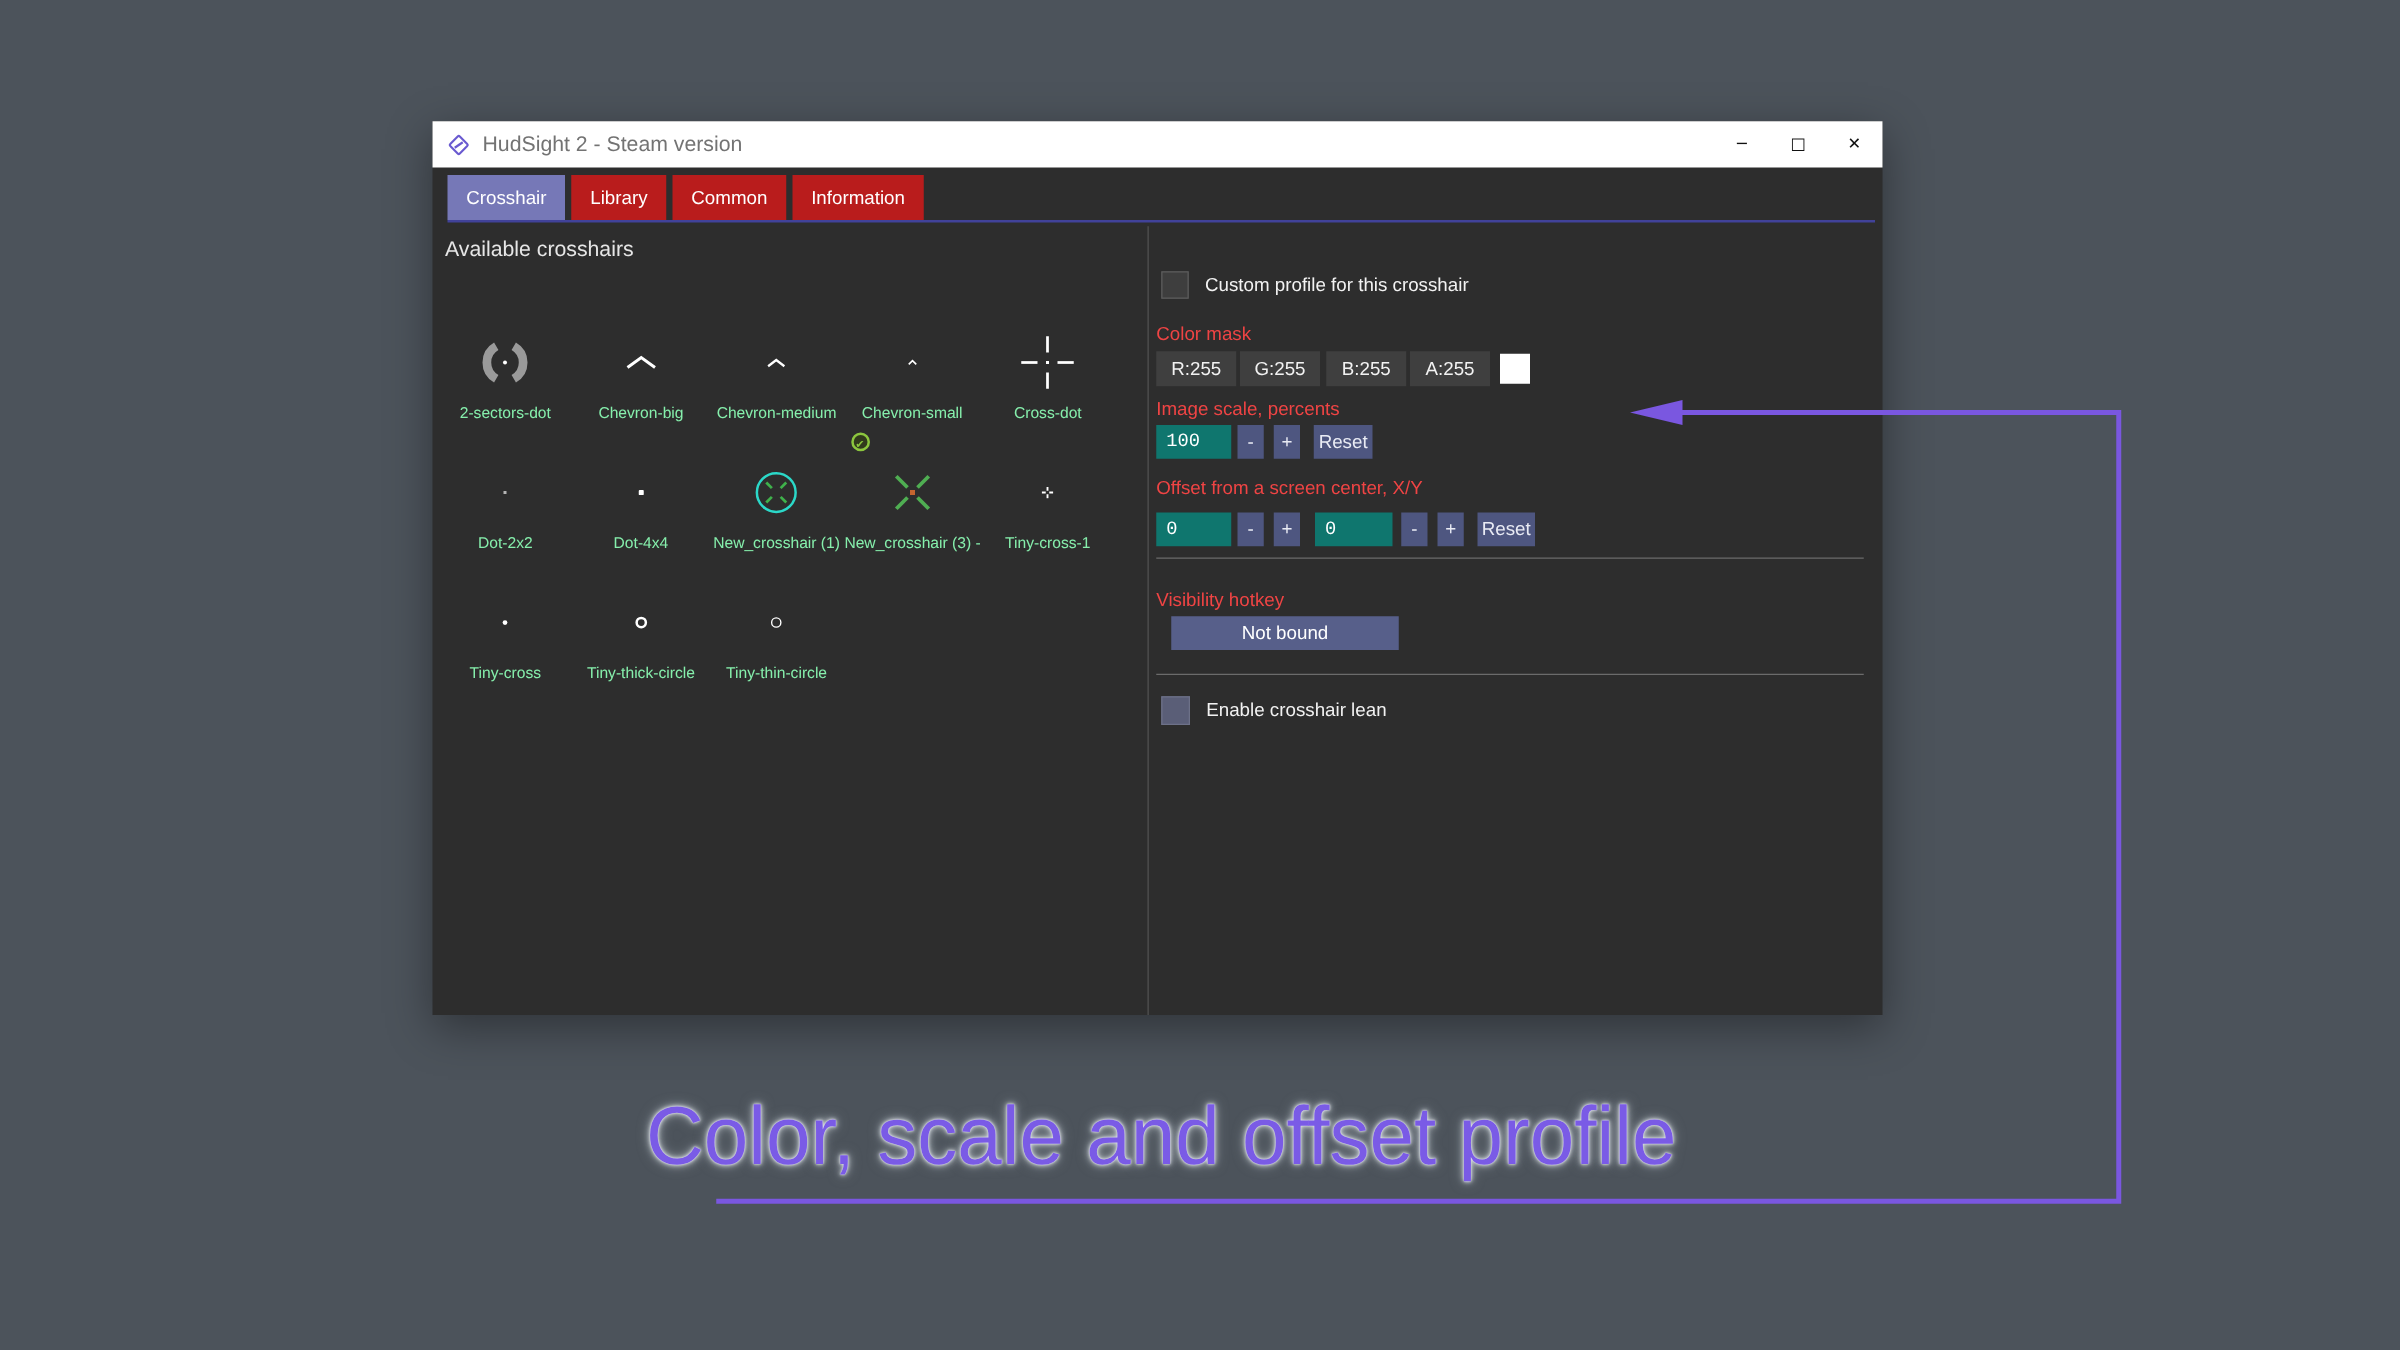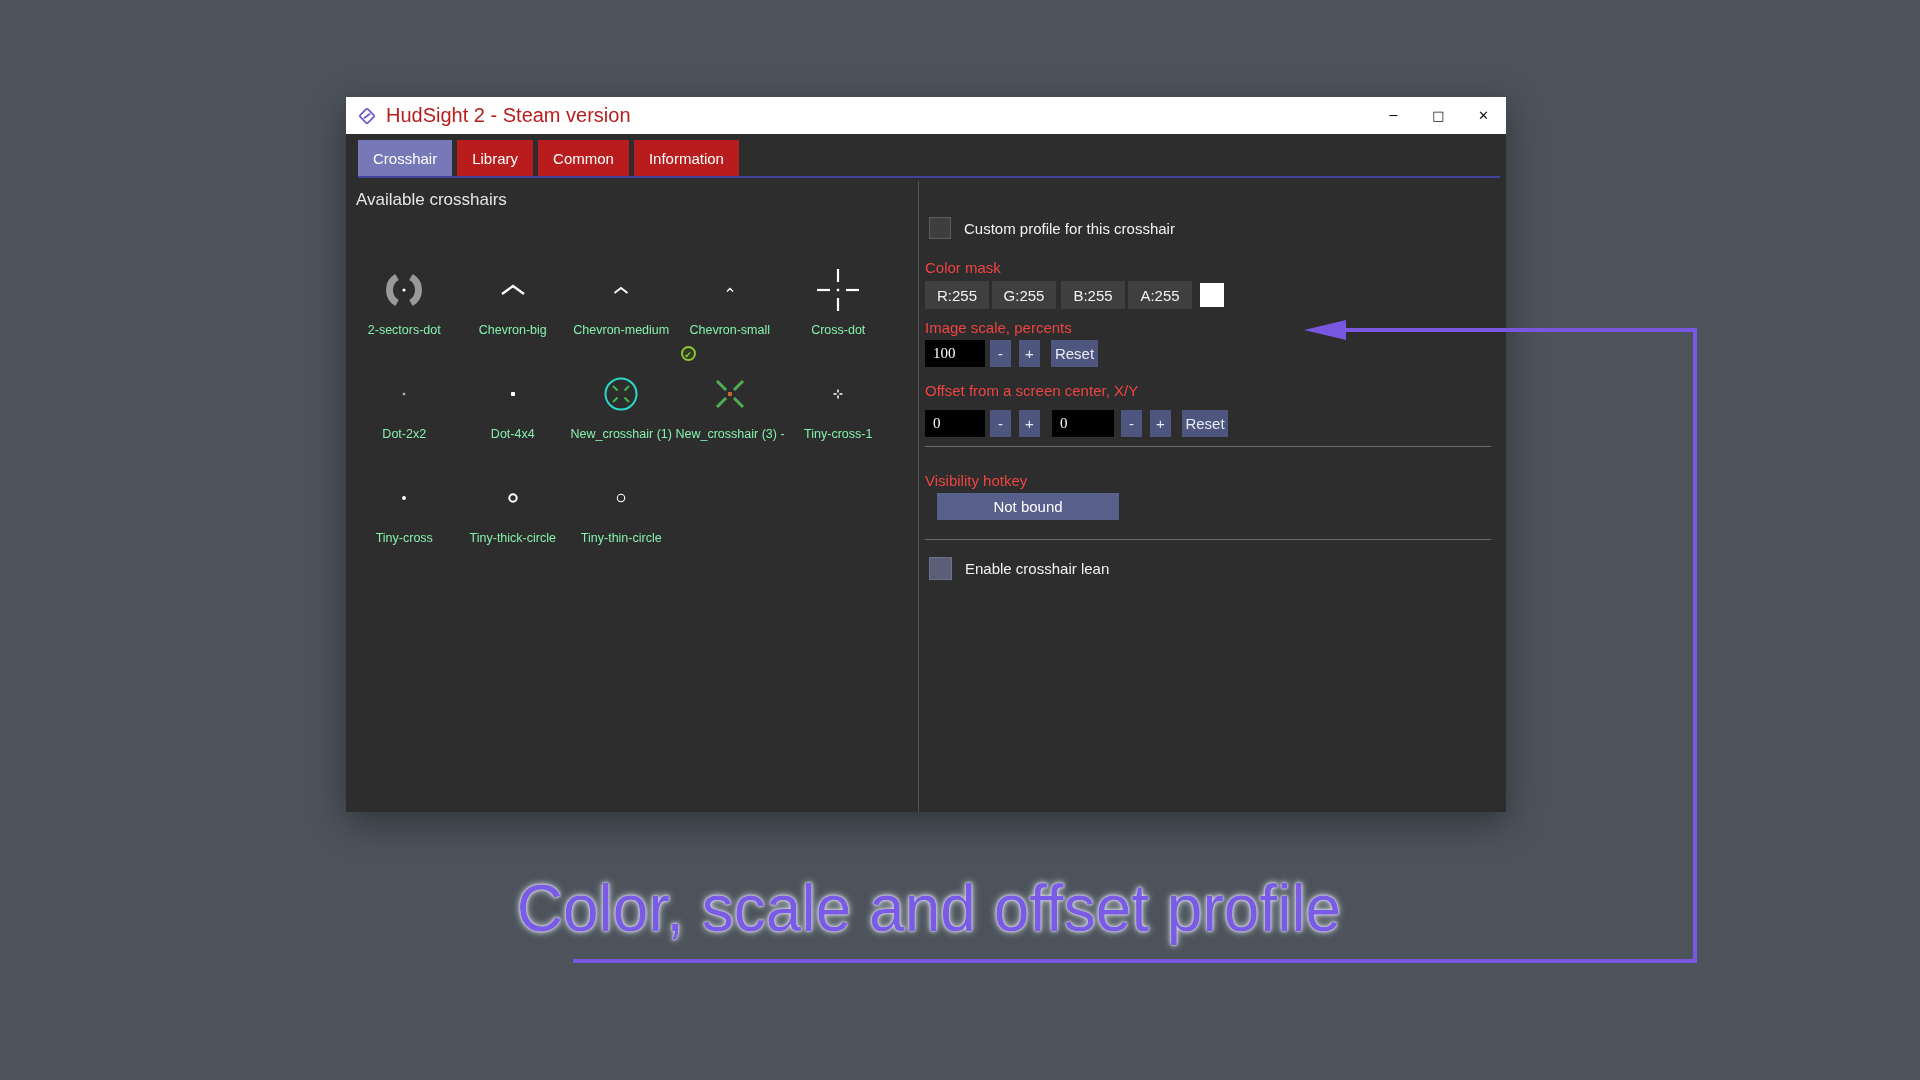--- a/index.html
+++ b/index.html
@@ -16,21 +16,21 @@
   
   .window {
     position:absolute; left:346px; top:97px; width:1160px; height:715px;
     background:#2d2d2d; box-shadow:0 10px 34px rgba(0,0,0,.38);
   }
   .titlebar {
     position:absolute; left:0; top:0; right:0; height:37px;
     background:#ffffff; display:flex; align-items:center;
   }
   .app-icon { margin-left:11px; width:20px; height:20px; flex:0 0 auto; }
-  .title-text { margin-left:9px; font-size:20px; color:#b91c1c; }
+  .title-text { margin-left:9px; font-size:17px; color:#737373; }
   .win-controls { margin-left:auto; display:flex; height:100%; }
   .win-btn {
     width:45px; height:100%; display:flex; align-items:center; justify-content:center;
     font-size:13px; color:#111; font-family:"DejaVu Sans", sans-serif;
   }
 
   
   .tabs { position:absolute; left:12px; top:43px; height:36px; display:flex; gap:5px; }
   .tab {
     background:#b91c1c; color:#ffffff; font-size:15px; padding:0 15px;
@@ -66,22 +66,22 @@
   .chk-label { margin-left:13px; }
   .slabel { position:absolute; left:0; font-size:15px; color:#ef4444; white-space:nowrap; }
 
   .cm-btn {
     position:absolute; top:0; width:64px; height:28px; background:#3f3f3f;
     color:#f2f2f2; display:flex; align-items:center; justify-content:center; font-size:15px;
   }
   .swatch { position:absolute; top:2px; width:24px; height:24px; background:#ffffff; }
 
   .tinput {
-    position:absolute; top:0; height:27px; background:#000000; border:none; outline:none;
-    color:#ffffff; font-size:15px; font-family:Liberation Serif, serif; padding:0 0 0 8px;
+    position:absolute; top:0; height:27px; background:#0f766e; border:none; outline:none;
+    color:#ffffff; font-size:15px; font-family:Liberation Mono, monospace; padding:0 0 0 8px;
   }
   .acc-btn {
     position:absolute; top:0; height:27px; background:#4e5680; color:#e9ebf4;
     display:flex; align-items:center; justify-content:center; font-size:15px;
   }
   .notbound {
     position:absolute; left:0; top:0; width:182px; height:27px; background:#575f8a;
     color:#ffffff; display:flex; align-items:center; justify-content:center; font-size:15px;margin-left:12px;
   }
   .sep { position:absolute; left:0; width:566px; height:1px; background:#6b6b6b; }

